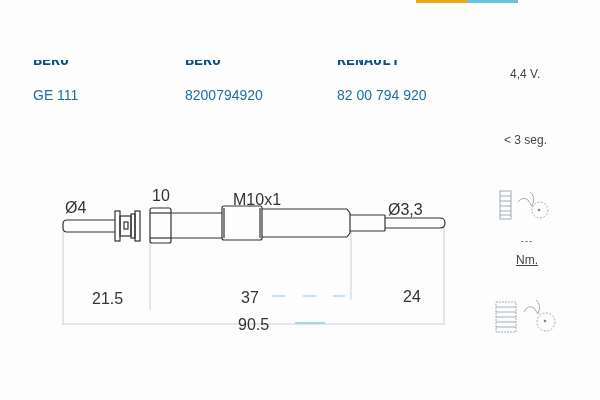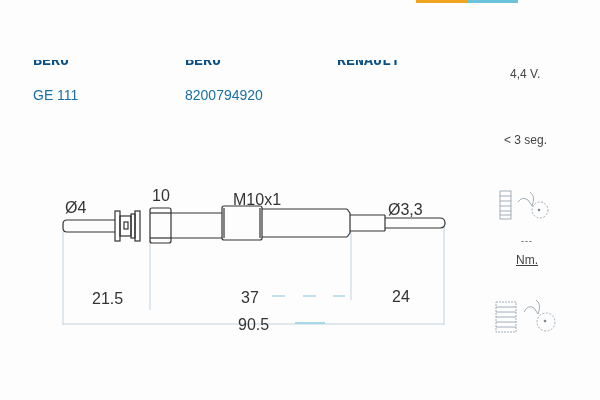--- a/index.html
+++ b/index.html
@@ -31,20 +31,21 @@
 <div class="brand" style="left:185px;top:64px;">
   <div class="name">
       <span>BERU</span>
     </div>
   <div class="code">8200794920</div>
 </div>
 <div class="brand" style="left:337px;top:64px;">
   <div class="name">
       <span>RENAULT</span>
     </div>
+  <div class="code">82 00 794 920</div>
 </div>
 
 <div class="spec" style="left:510px;top:67px;">4,4  V.</div>
 <div class="spec" style="left:504px;top:133px;">&lt; 3 seg.</div>
 <div class="spec" style="left:521px;top:236px;font-size:9px;letter-spacing:1px;">---</div>
 <div class="spec" style="left:516px;top:253px;text-decoration:underline;">Nm.</div>
 
 <svg width="600" height="400">
 
   <g stroke="#bfd3df" stroke-width="1" fill="none">
@@ -118,14 +119,14 @@
     <circle cx="545" cy="321" r="1" fill="#333"></circle>
   </g>
 </svg>
 
 <div class="dim" style="left:65px;top:199px;">Ø4</div>
 <div class="dim" style="left:152px;top:187px;">10</div>
 <div class="dim" style="left:225px;top:191px;margin-left:8px;">M10x1</div>
 <div class="dim" style="left:388px;top:201px;">Ø3,3</div>
 <div class="dim" style="left:92px;top:290px;">21.5</div>
 <div class="dim" style="left:241px;top:289px;">37</div>
-<div class="dim" style="left:392px;top:288px;">24</div>
+<div class="dim" style="left:403px;top:288px;">24</div>
 <div class="dim" style="left:238px;top:316px;">90.5</div>
 
 </body></html>

